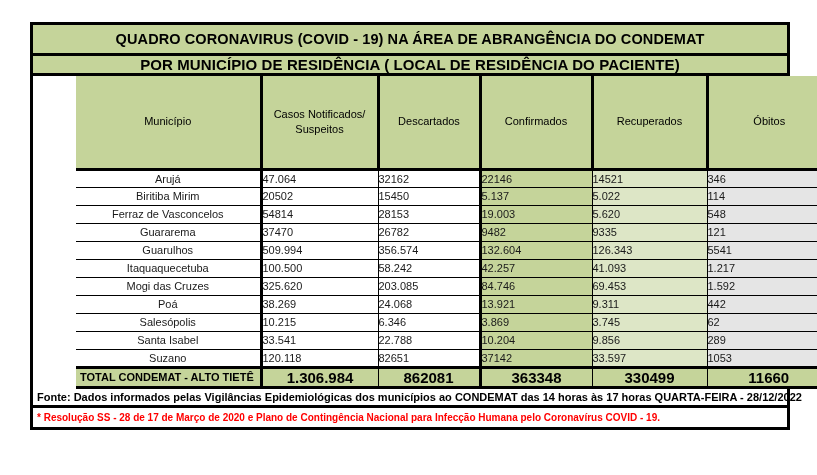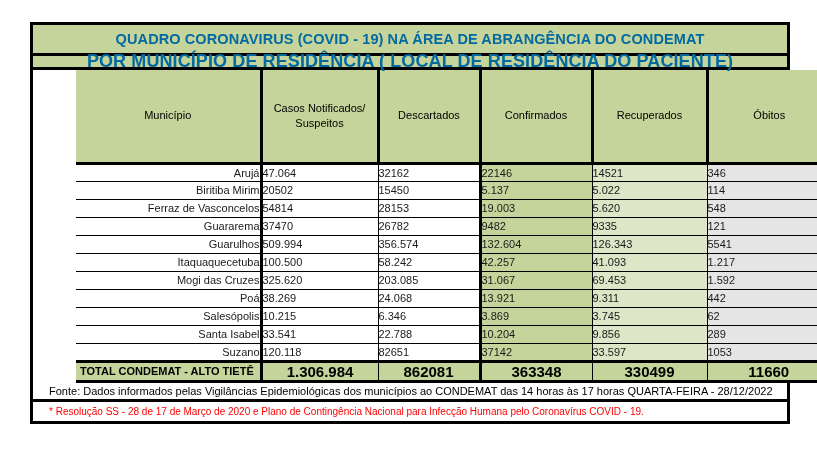--- a/index.html
+++ b/index.html
@@ -26,29 +26,29 @@
     border: 3px solid #000000;
     background: #ffffff;
   }
 
   
   .banner {
     background: #c5d49a;
     border-bottom: 3px solid #000000;
     text-align: center;
     font-weight: bold;
-    color: #0369a1;
+    color: #000000;
     letter-spacing: .1px;
     display: flex;
     align-items: center;
     justify-content: center;
     box-sizing: border-box;
   }
   .banner.title  { height: 31px; font-size: 14.5px; }
-  .banner.subtitle { height: 14px; font-size: 18px; }
+  .banner.subtitle { height: 20px; font-size: 15px; }
 
   
   table.grid {
     width: 100%;
     border-collapse: collapse;
     table-layout: fixed;
     font-size: 11px;
     margin-left: 43px;
   }
   table.grid td, table.grid th {
@@ -77,21 +77,21 @@
   tr.data td {
     height: 18px;
     border-bottom: 1px solid #000000;
     border-right: 1px solid #000000;
     font-size: 11px;
     color: #1a1a1a;
   }
   tr.data td:last-child { border-right: none; }
 
   td.muni {
-    text-align: right;
+    text-align: center;
     padding-left: 5px;
     background: #ffffff;
     font-size: 11.5px;
     border-right: 3px solid #000000 !important;
   }
   td.num {
     text-align: left;
     background: #ffffff;
   }
   
@@ -120,23 +120,23 @@
     background: #c5d49a;
     font-size: 11px;
   }
 
   
   .note {
     background: #ffffff;
     height: 19px;
     display: flex;
     align-items: center;
-    padding-left: 16px;
-    font-size: 11px;
-    font-weight: normal;
+    padding-left: 4px;
+    font-size: 11px;
+    font-weight: bold;
     box-sizing: border-box;
     border-bottom: 3px solid #000000;
     white-space: nowrap;
   }
   .note.source { color: #000000; }
   .note.resolution {
     color: #ff0000;
     border-bottom: none;
     font-size: 10px;
   }
@@ -220,21 +220,21 @@
           <td class="num">100.500</td>
           <td class="num sep-right">58.242</td>
           <td class="num c-conf">42.257</td>
           <td class="num c-recu">41.093</td>
           <td class="num c-obit">1.217</td>
         </tr>
         <tr class="data">
           <td class="muni">Mogi das Cruzes</td>
           <td class="num">325.620</td>
           <td class="num sep-right">203.085</td>
-          <td class="num c-conf">31.067</td>
+          <td class="num c-conf">84.746</td>
           <td class="num c-recu">69.453</td>
           <td class="num c-obit">1.592</td>
         </tr>
         <tr class="data">
           <td class="muni">Poá</td>
           <td class="num">38.269</td>
           <td class="num sep-right">24.068</td>
           <td class="num c-conf">13.921</td>
           <td class="num c-recu">9.311</td>
           <td class="num c-obit">442</td>

